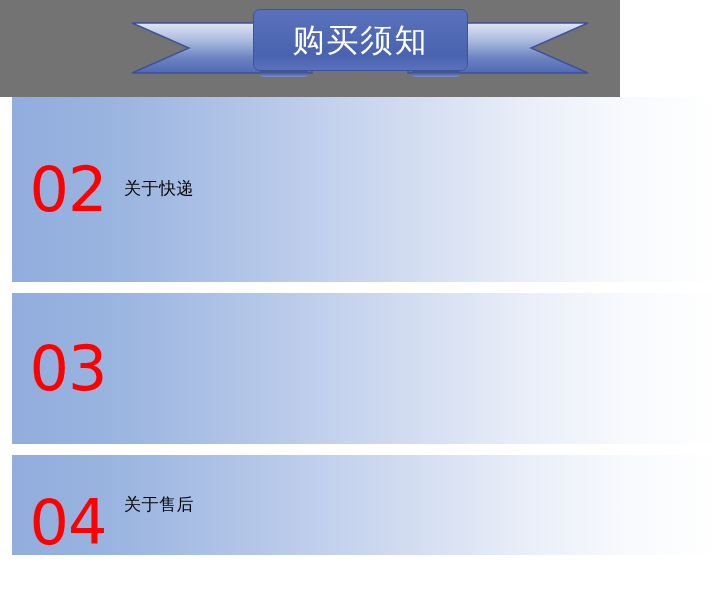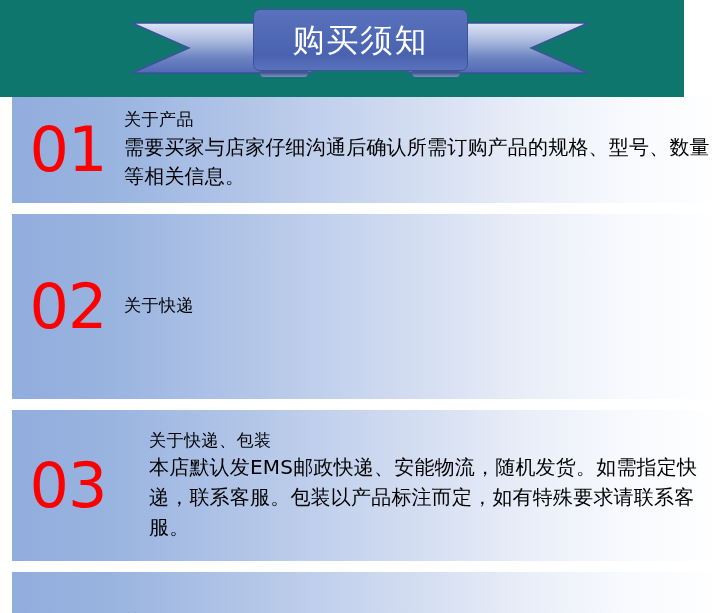--- a/index.html
+++ b/index.html
@@ -11,23 +11,23 @@
     width: 720px;
     height: 613px;
     overflow: hidden;
     font-family: "DejaVu Sans", "Liberation Sans", sans-serif;
     position: relative;
   }
 
   
   #banner {
     position: relative;
-    width: 684px;
+    width: 620px;
     height: 97px;
-    background: #0f766e;
+    background: #737373;
   }
   .ribbon-tail {
     position: absolute;
     top: 22px;
     height: 52px;
     width: 182px;
   }
   .ribbon-tail svg { display: block; }
   #ribbon-tail-left  { left: 131px; }
   #ribbon-tail-right { left: 407px; }
@@ -169,41 +169,30 @@
   <div class="ribbon-foot" id="ribbon-foot-left"></div>
   <div class="ribbon-foot" id="ribbon-foot-right"></div>
 
   <div id="banner-plaque">
     <span id="banner-title">购买须知</span>
   </div>
 </div>
 
 <div id="sections">
 
-  <div class="section" id="section-01">
-    <div class="section-number">01</div>
-    <div class="section-body">
-      <p class="section-heading">关于产品</p>
-      <p class="section-text">需要买家与店家仔细沟通后确认所需订购产品的规格、型号、数量等相关信息。</p>
-    </div>
-  </div>
 
   <div class="section" id="section-02">
     <div class="section-number">02</div>
     <div class="section-body">
       <p class="section-heading">关于快递</p>
     </div>
   </div>
 
   <div class="section" id="section-03">
     <div class="section-number">03</div>
-    <div class="section-body">
-      <p class="section-heading">关于快递、包装</p>
-      <p class="section-text">本店默认发EMS邮政快递、安能物流，随机发货。如需指定快递，联系客服。包装以产品标注而定，如有特殊要求请联系客服。</p>
-    </div>
   </div>
 
   <div class="section" id="section-04">
     <div class="section-number">04</div>
     <div class="section-body">
       <p class="section-heading">关于售后</p>
       <p class="section-text"></p>
     </div>
   </div>
 

